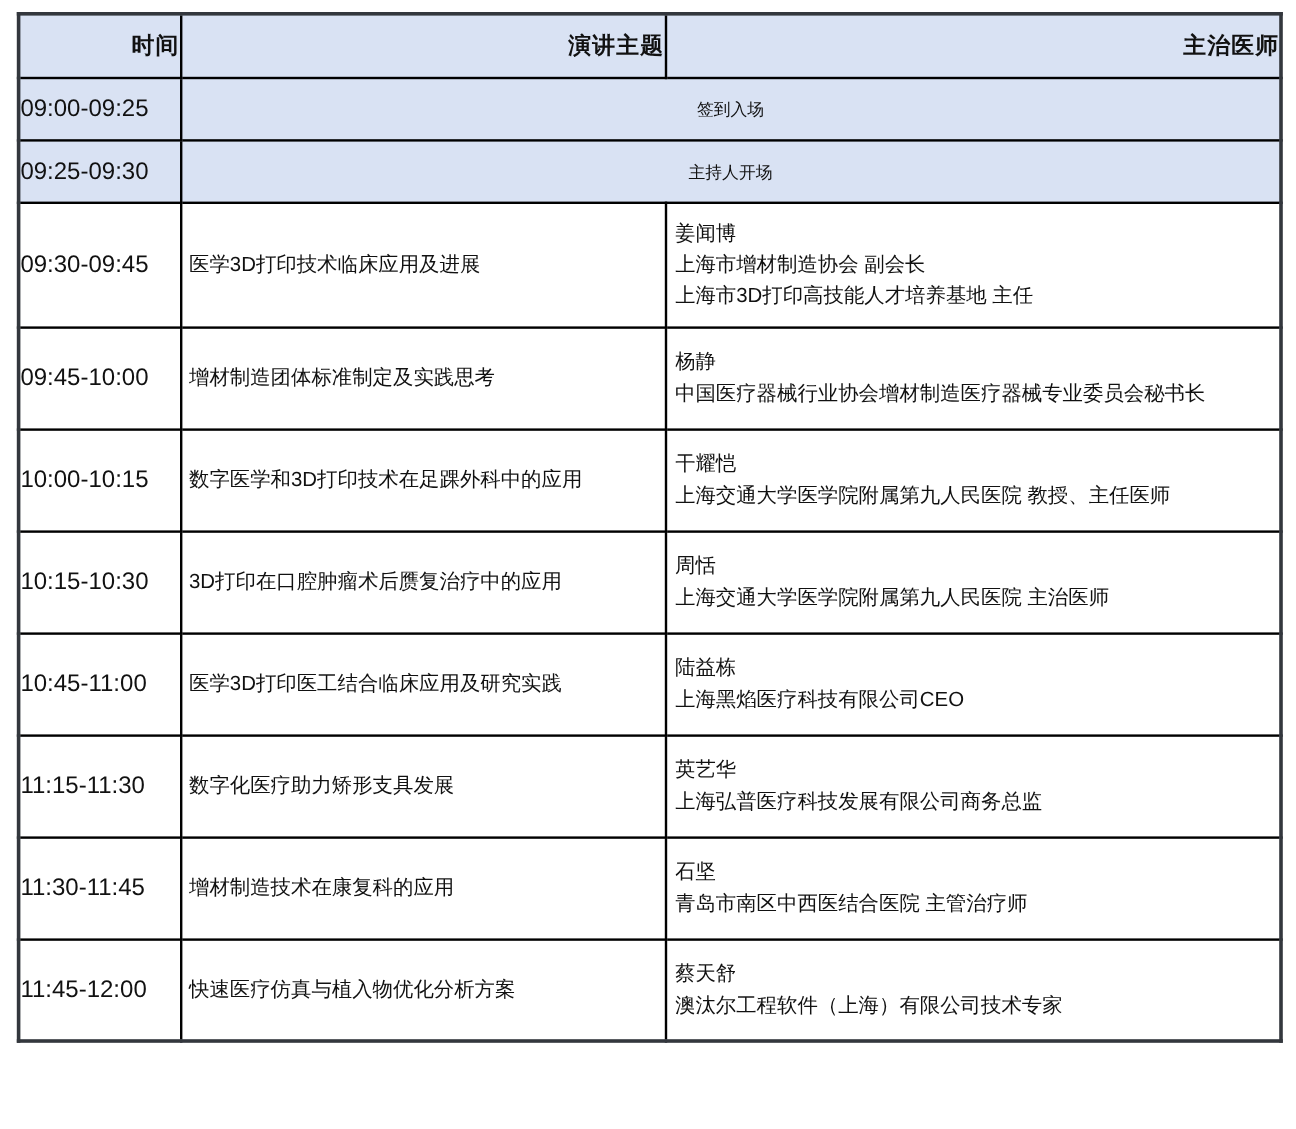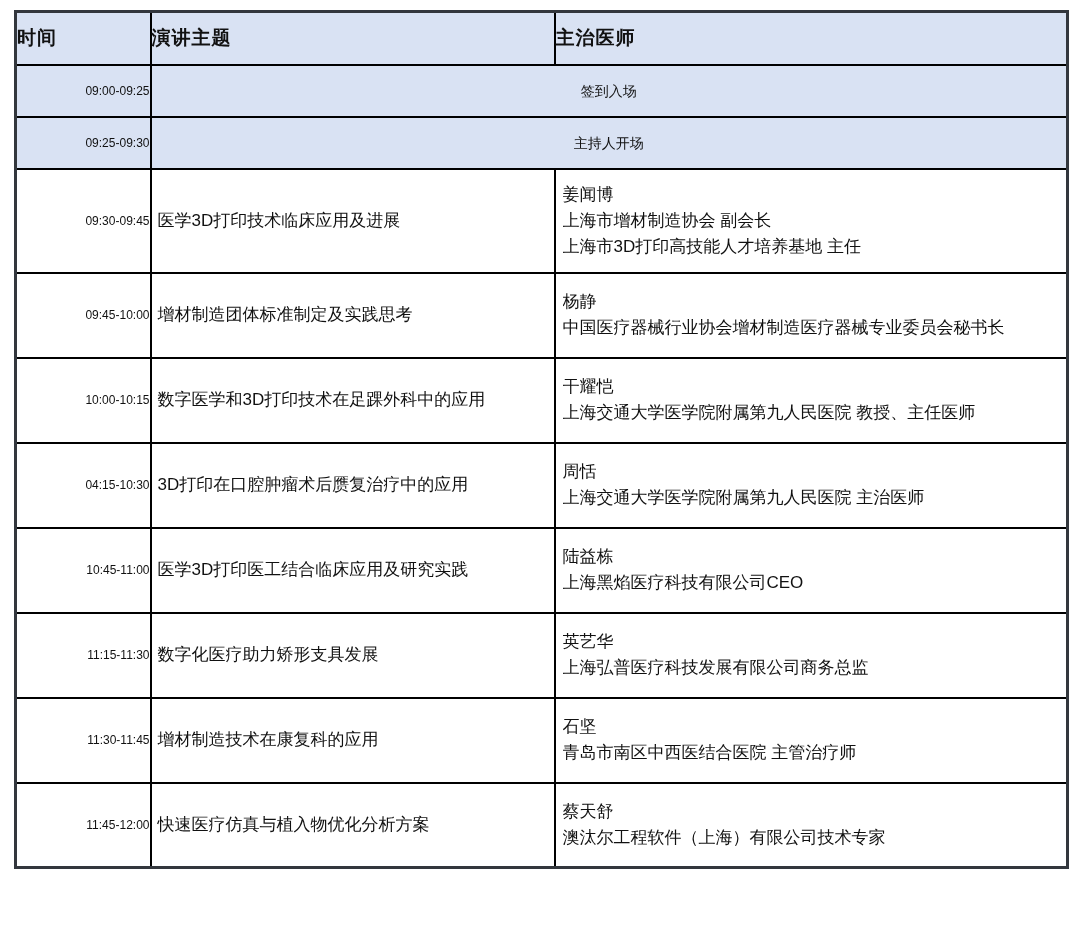--- a/index.html
+++ b/index.html
@@ -19,28 +19,28 @@
   }
   table.agenda, table.agenda td, table.agenda th {
     border: 2px solid #000000;
   }
   table.agenda { border: 3px solid #33373d; }
   th.hdr {
     height: 53px;
     background: #d9e2f3;
     font-size: 19px;
     font-weight: bold;
-    text-align: left;
+    text-align: right;
     vertical-align: middle;
     letter-spacing: 1px;
   }
   td { vertical-align: middle; font-size: 17px; line-height: 26px; }
   td.time {
-    text-align: right;
-    font-size: 12px;
+    text-align: left;
+    font-size: 20px;
     white-space: nowrap;
   }
   td.topic { text-align: left; padding: 4px 6px; }
   td.merged {
     text-align: center;
     font-size: 14px;
   }
   tr.bluerow { height: 52px; }
   tr.bluerow td { background: #d9e2f3; }
   tr.row2 { height: 85px; }
@@ -93,21 +93,21 @@
         </tr>
         <tr class="row2">
           <td class="time">10:00-10:15</td>
           <td class="topic">数字医学和3D打印技术在足踝外科中的应用</td>
           <td class="guest">
             <div class="gline">干耀恺</div>
             <div class="gline">上海交通大学医学院附属第九人民医院 教授、主任医师</div>
           </td>
         </tr>
         <tr class="row2">
-          <td class="time">04:15-10:30</td>
+          <td class="time">10:15-10:30</td>
           <td class="topic">3D打印在口腔肿瘤术后赝复治疗中的应用</td>
           <td class="guest">
             <div class="gline">周恬</div>
             <div class="gline">上海交通大学医学院附属第九人民医院 主治医师</div>
           </td>
         </tr>
         <tr class="row2">
           <td class="time">10:45-11:00</td>
           <td class="topic">医学3D打印医工结合临床应用及研究实践</td>
           <td class="guest">

